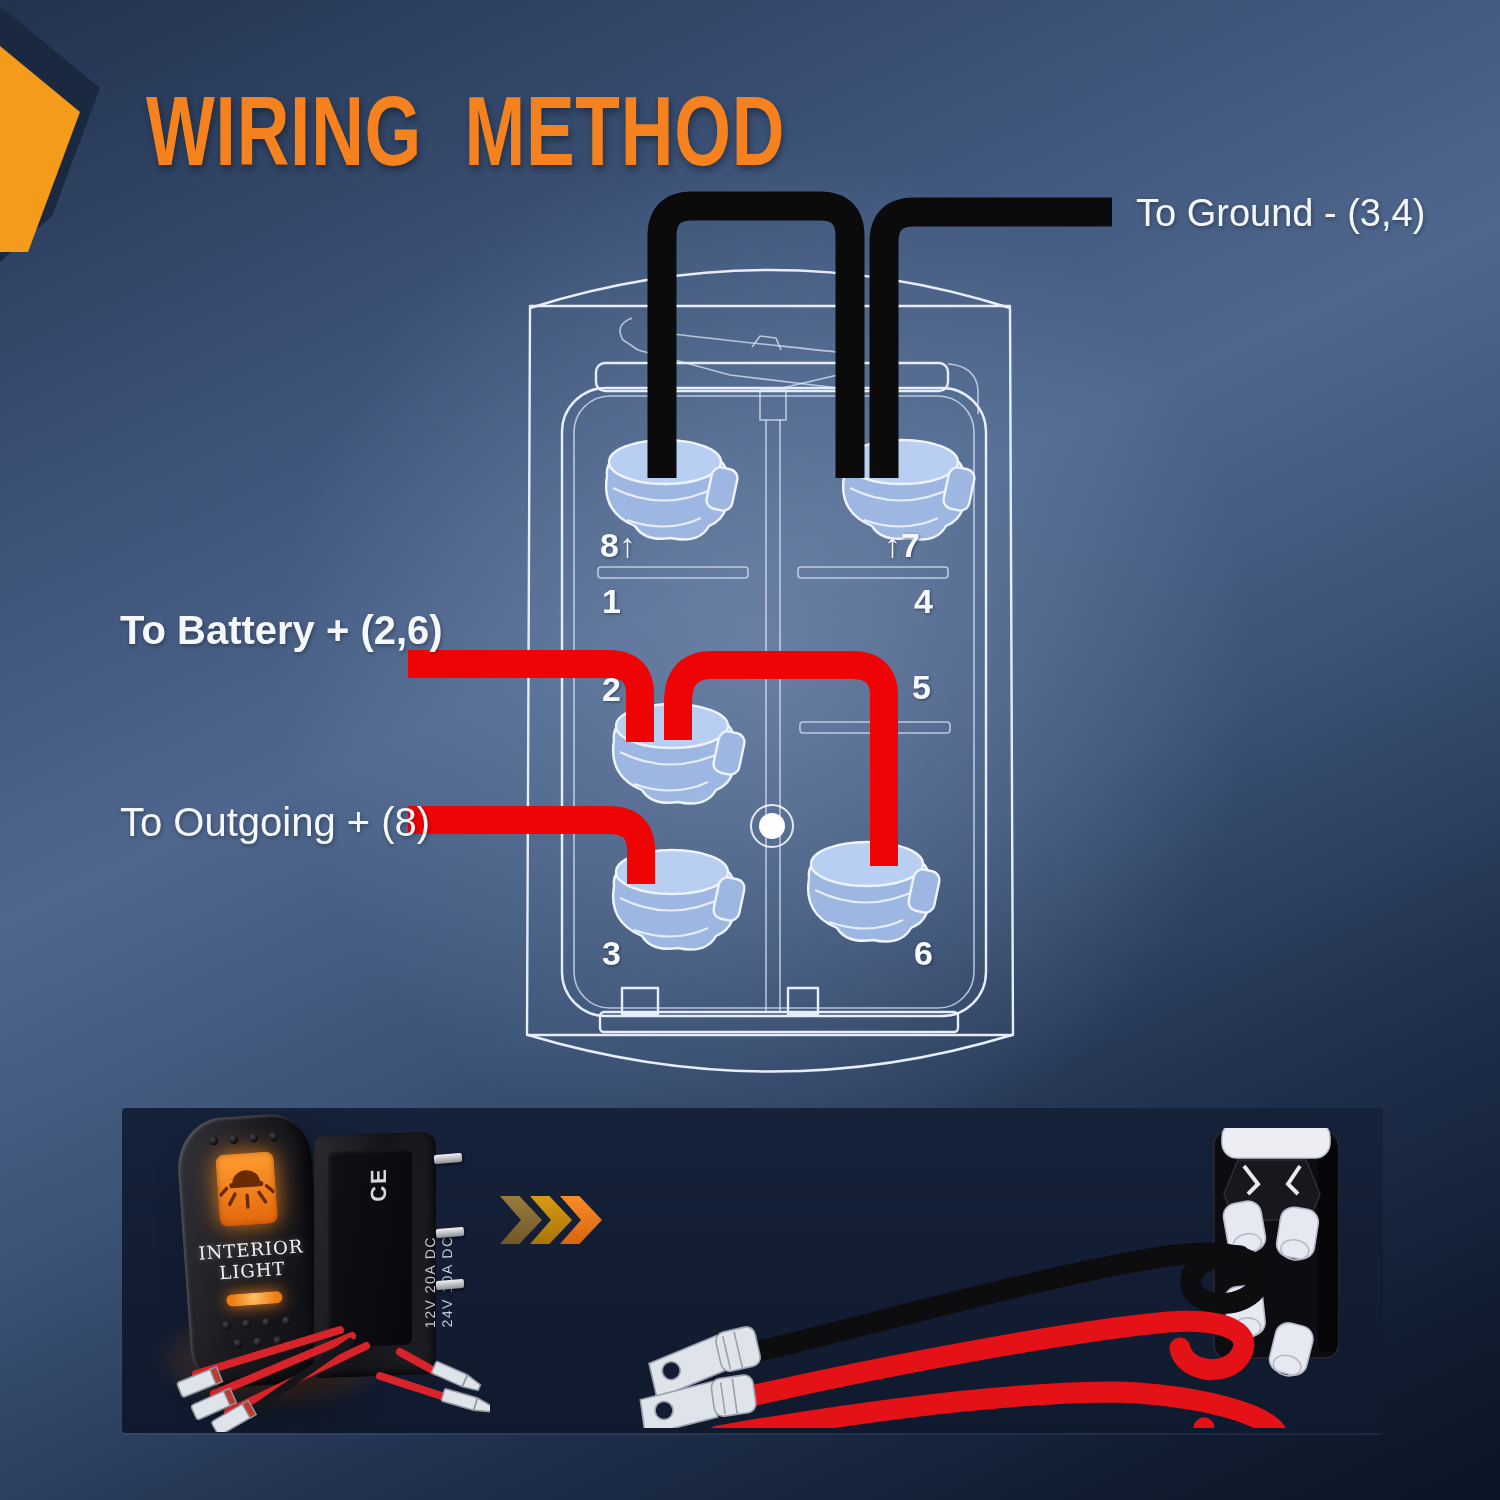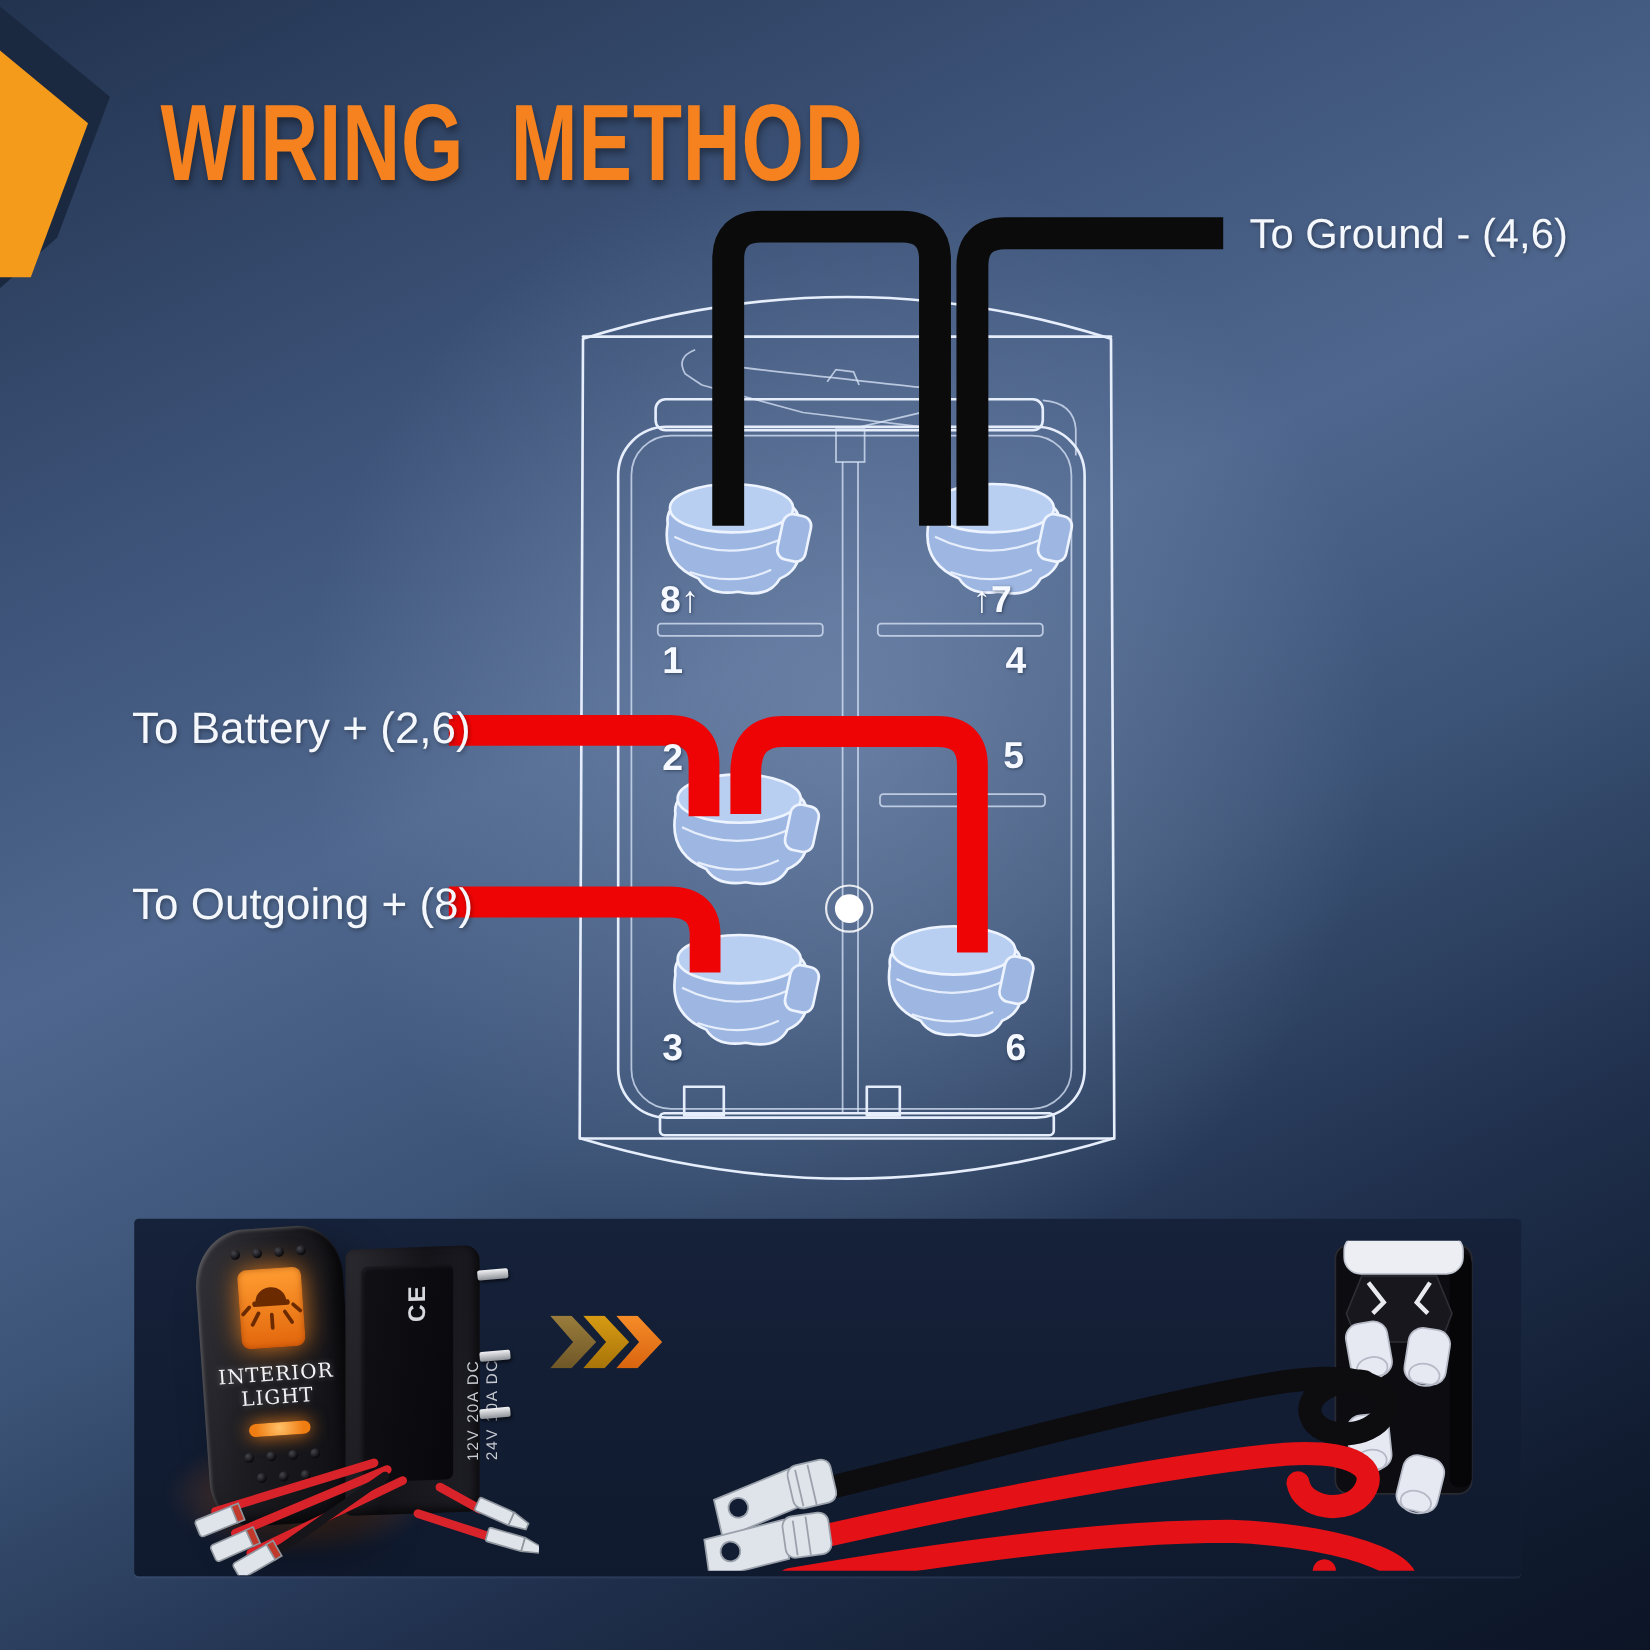--- a/index.html
+++ b/index.html
@@ -22,21 +22,21 @@
   }
   
   #diagram{position:absolute;left:0;top:0;width:1500px;height:1500px;}
   .bp{stroke:#e6eefc;fill:none;stroke-width:2.4;stroke-linejoin:round;stroke-linecap:round;}
   .bp-thin{stroke:#dbe7fa;fill:none;stroke-width:1.6;opacity:.75;}
   .capfill{fill:#9db7e2;stroke:#eef4ff;stroke-width:2.4;stroke-linejoin:round;}
   .captop{fill:#b9cff1;stroke:#eef4ff;stroke-width:2.4;}
   
   .wire-label{position:absolute;color:#f4f7fc;font-size:40px;white-space:nowrap;text-shadow:1px 2px 4px rgba(0,0,0,.35);}
   #lbl-ground{left:1136px;top:192px;font-size:38px;}
-  #lbl-battery{left:120px;top:640px;}
+  #lbl-battery{left:120px;top:608px;font-weight:bold;}
   #lbl-outgoing{left:120px;top:800px;}
   
   .tn{position:absolute;color:#f6f9ff;font-size:34px;font-weight:700;text-shadow:1px 1px 3px rgba(20,35,60,.6);}
   #tn8{left:600px;top:526px;} #tn7{left:884px;top:526px;}
   #tn1{left:602px;top:582px;} #tn4{left:914px;top:582px;}
   #tn2{left:602px;top:670px;} #tn5{left:912px;top:668px;}
   #tn3{left:602px;top:934px;} #tn6{left:914px;top:934px;}
   
   #strip{
     position:absolute;left:122px;top:1108px;width:1261px;height:325px;
@@ -157,21 +157,21 @@
     <circle cx="772" cy="826" r="13" fill="#ffffff"></circle>
 
     <path d="M662,478 L662,236 Q662,206 692,206 L820,206 Q850,206 850,236 L850,478" stroke="#0b0b0b" stroke-width="29" fill="none"></path>
     <path d="M884,478 L884,242 Q884,212 914,212 L1112,212" stroke="#0b0b0b" stroke-width="29" fill="none"></path>
 
     <path d="M408,664 L608,664 Q640,664 640,694 L640,742" stroke="#ee0404" stroke-width="28" fill="none"></path>
     <path d="M678,740 L678,702 Q678,665 712,665 L852,665 Q884,665 884,696 L884,866" stroke="#ee0404" stroke-width="28" fill="none"></path>
     <path d="M408,820 L608,820 Q641,820 641,850 L641,884" stroke="#ee0404" stroke-width="28" fill="none"></path>
   </svg>
 
-  <div class="wire-label" id="lbl-ground">To Ground - (4,6)</div>
+  <div class="wire-label" id="lbl-ground">To Ground - (3,4)</div>
   <div class="wire-label" id="lbl-battery">To Battery + (2,6)</div>
   <div class="wire-label" id="lbl-outgoing">To Outgoing + (8)</div>
 
   <div class="tn" id="tn8">8↑</div>
   <div class="tn" id="tn7">↑7</div>
   <div class="tn" id="tn1">1</div>
   <div class="tn" id="tn4">4</div>
   <div class="tn" id="tn2">2</div>
   <div class="tn" id="tn5">5</div>
   <div class="tn" id="tn3">3</div>

